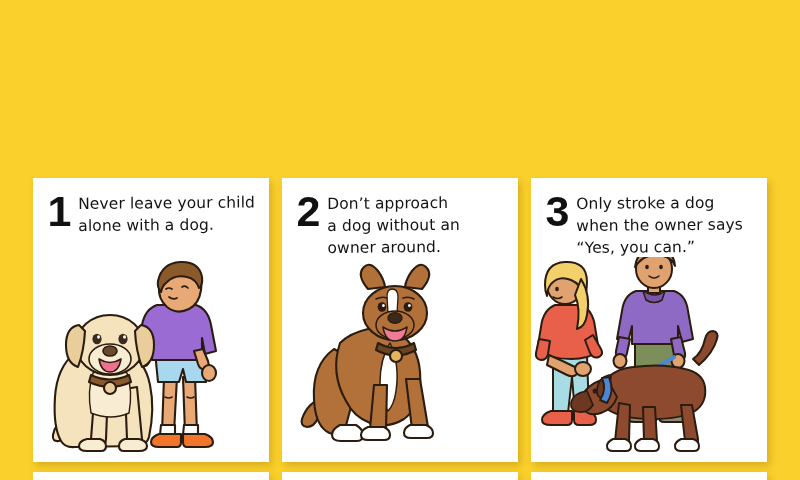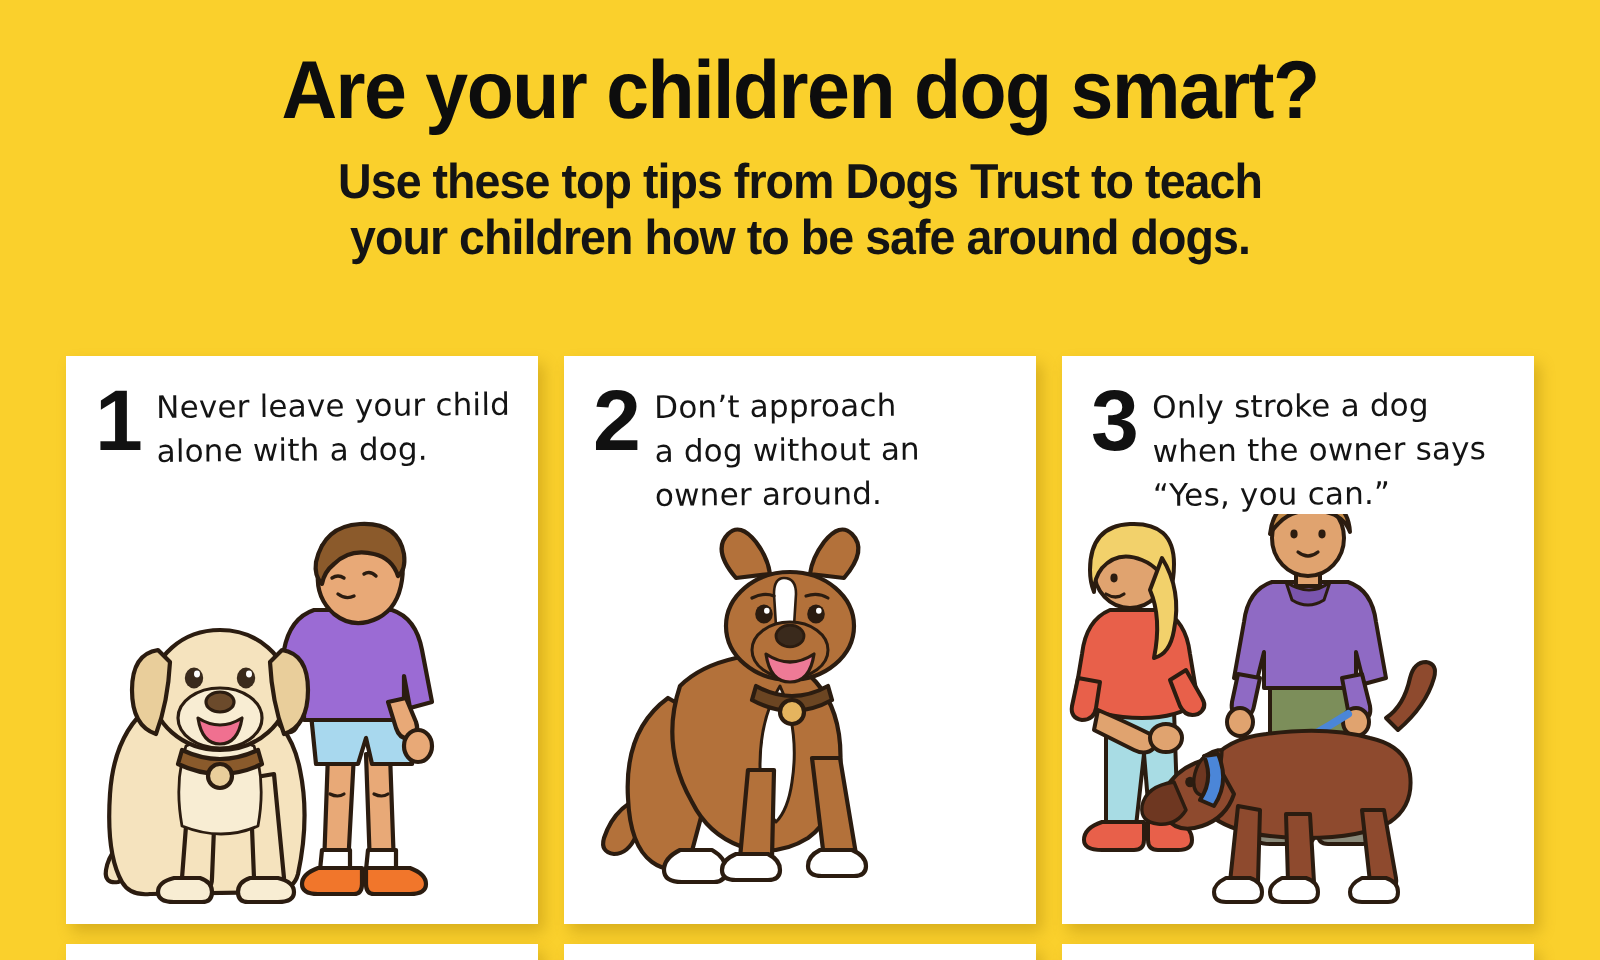--- a/index.html
+++ b/index.html
@@ -122,27 +122,20 @@
     height: 40px;
     background: #ffffff;
     box-shadow: 3px 4px 7px rgba(150,110,0,0.33);
   }
 </style>
 </head>
 <body>
 
 <div class="poster">
 
-  <div class="header">
-    <div class="title">Are your children dog smart?</div>
-    <div class="subtitle">
-      <span>Use these top tips from Dogs Trust to teach</span>
-      <span>your children how to be safe around dogs.</span>
-    </div>
-  </div>
 
   <div class="grid">
 
     <div class="card">
       <div class="card-head">
         <div class="num">1</div>
         <div class="tip">
           <span>Never leave your child</span>
           <span>alone with a dog.</span>
         </div>

